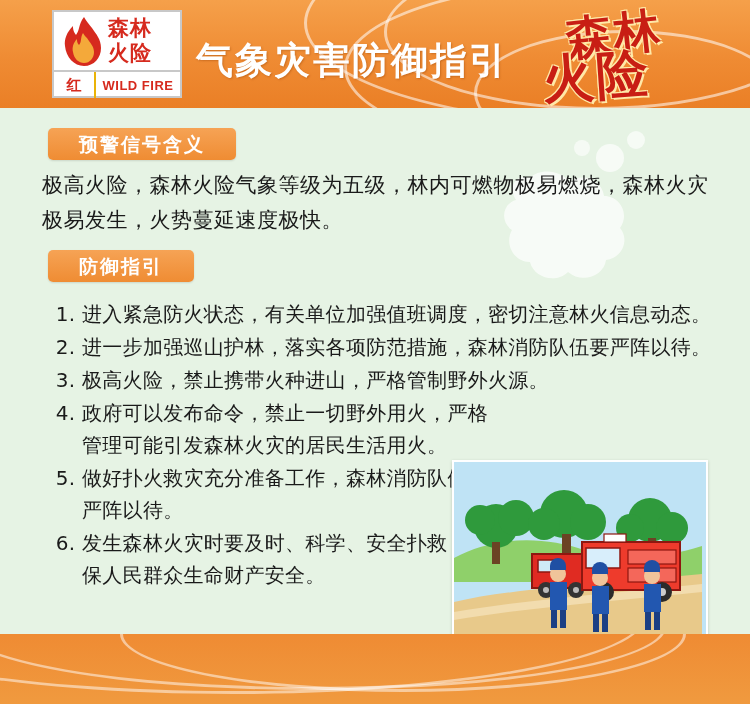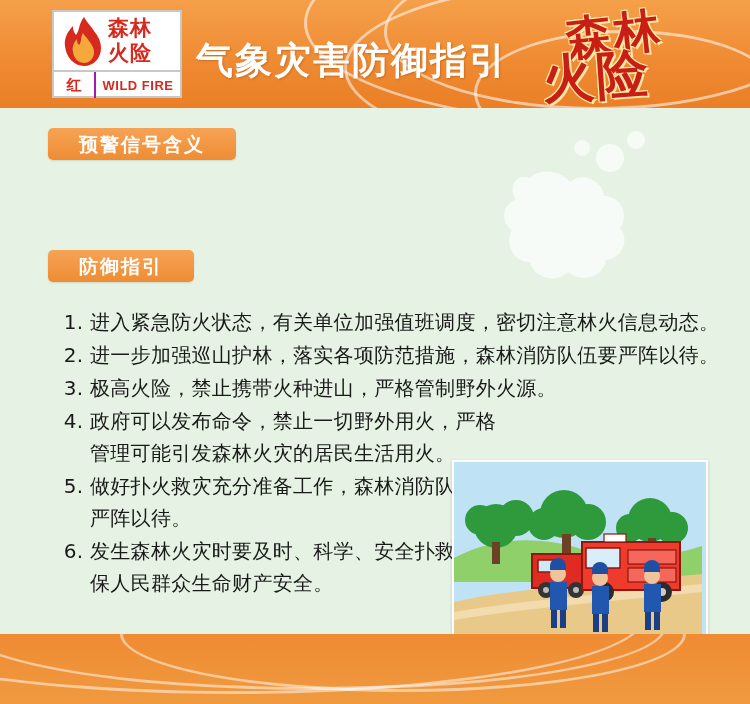--- a/index.html
+++ b/index.html
@@ -80,21 +80,21 @@
     color: #d62a1e;
     font-family: "DejaVu Sans", sans-serif;
     font-weight: bold;
     font-size: 15px;
     display: flex;
     align-items: center;
     justify-content: center;
   }
   .logo-en {
     flex: 1;
-    border-left: 2px solid #a21caf;
+    border-left: 2px solid #eab308;
     color: #d62a1e;
     font-weight: bold;
     font-size: 13px;
     letter-spacing: 0.5px;
     display: flex;
     align-items: center;
     justify-content: center;
   }
 
   
@@ -174,21 +174,21 @@
     line-height: 35px;
     color: #1a1a1a;
     letter-spacing: 0.5px;
   }
 
   
   .guide-list {
     position: absolute;
     left: 42px; top: 182px;
     width: 420px;
-    margin: 16px;
+    margin: 8px;
     padding: 0 0 0 32px;
     font-family: "DejaVu Sans", sans-serif;
     font-size: 20px;
     line-height: 32px;
     color: #1a1a1a;
     letter-spacing: 0.3px;
   }
   .guide-list li { margin: 0 0 1px 0; }
   .guide-list li.wide { width: 660px; }
 
@@ -261,20 +261,21 @@
   <div class="body-area">
 
     <svg class="smoke" viewBox="0 0 210 190" xmlns="http://www.w3.org/2000/svg">
       <path d="M70 60 C55 55 48 70 56 82 C42 86 40 104 52 112 C44 126 54 144 70 144 C74 160 96 166 108 154 C122 166 144 158 146 142 C162 140 170 122 160 110 C170 96 160 78 144 78 C142 62 122 54 110 64 C100 52 80 50 70 60 Z" fill="#ffffff" opacity="0.95"></path>
       <circle cx="150" cy="40" r="14" fill="#ffffff" opacity="0.9"></circle>
       <circle cx="176" cy="22" r="9" fill="#ffffff" opacity="0.85"></circle>
       <circle cx="122" cy="30" r="8" fill="#ffffff" opacity="0.8"></circle>
     </svg>
 
     <div class="sec-head head-1">预警信号含义</div>
+    <div class="para">极高火险，森林火险气象等级为五级，林内可燃物极易燃烧，森林火灾极易发生，火势蔓延速度极快。</div>
 
     <div class="sec-head head-2">防御指引</div>
 
     <ol class="guide-list">
       <li class="wide">进入紧急防火状态，有关单位加强值班调度，密切注意林火信息动态。</li>
       <li class="wide">进一步加强巡山护林，落实各项防范措施，森林消防队伍要严阵以待。</li>
       <li class="wide">极高火险，禁止携带火种进山，严格管制野外火源。</li>
       <li>政府可以发布命令，禁止一切野外用火，严格管理可能引发森林火灾的居民生活用火。</li>
       <li>做好扑火救灾充分准备工作，森林消防队伍要严阵以待。</li>
       <li>发生森林火灾时要及时、科学、安全扑救，确保人民群众生命财产安全。</li>

